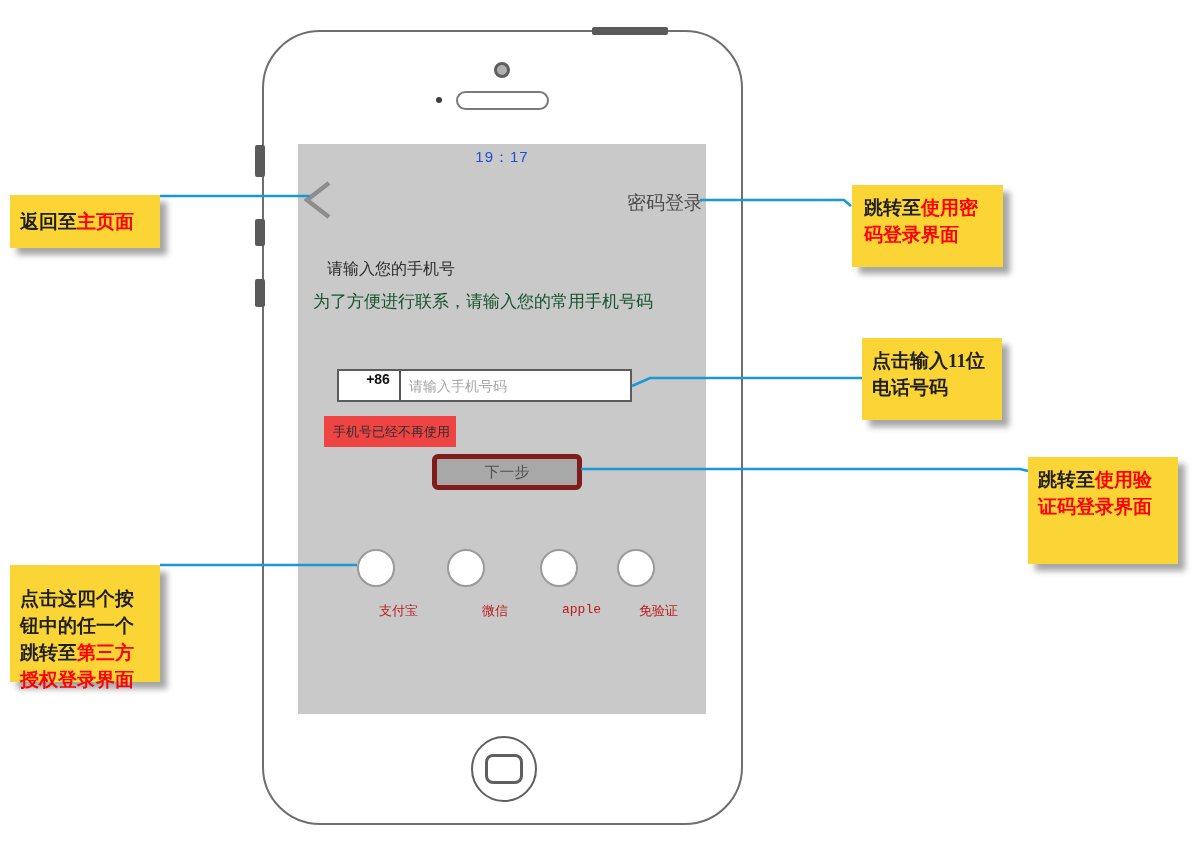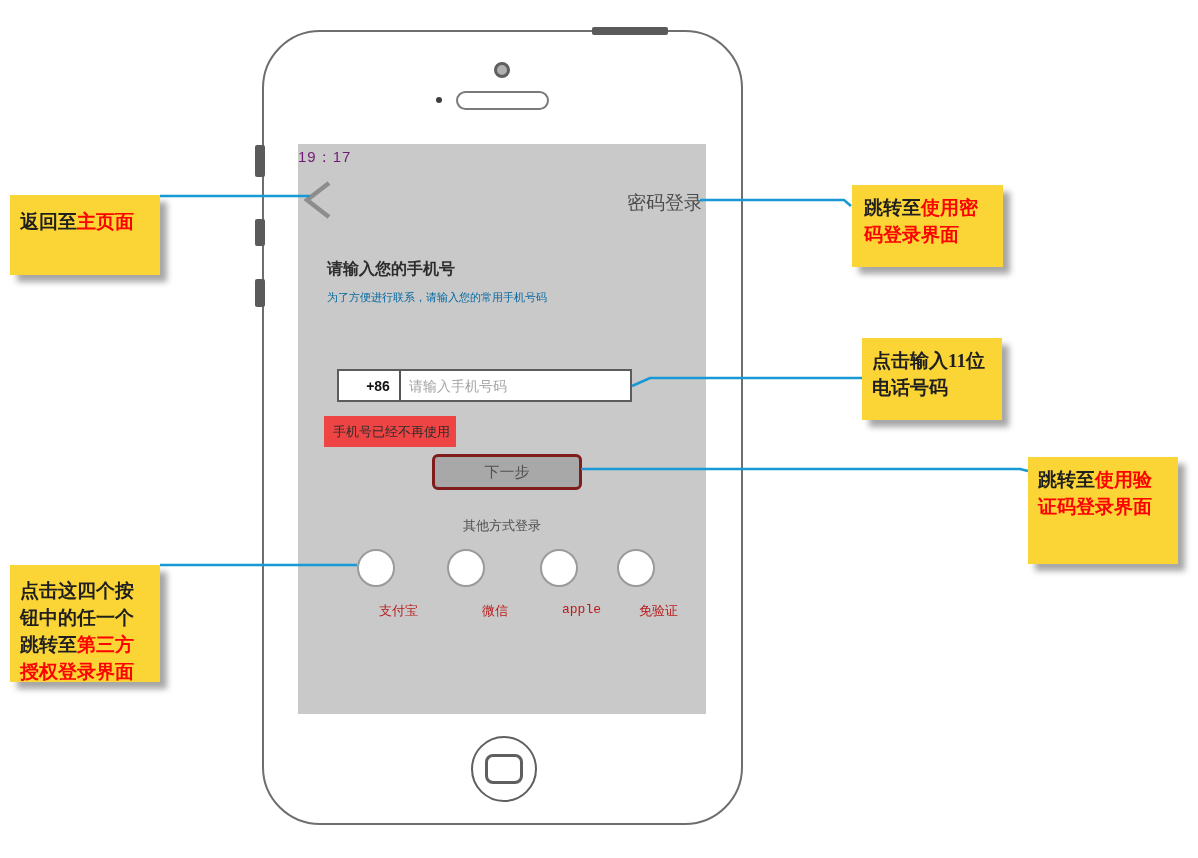--- a/index.html
+++ b/index.html
@@ -21,62 +21,62 @@
             border-radius:50%; background:#b0b0b0; }
   .sensor-dot { position:absolute; left:172px; top:65px; width:6px; height:6px; background:#3e3e3e; border-radius:50%; }
   .speaker { position:absolute; left:192px; top:59px; width:93px; height:19px; border:2px solid #7a7a7a;
              border-radius:10px; background:#ffffff; }
   .home-btn { position:absolute; left:207px; top:704px; width:66px; height:66px; border:2px solid #5f5f5f;
               border-radius:50%; display:flex; align-items:center; justify-content:center; background:#ffffff; }
   .home-square { width:38px; height:30px; border:3px solid #5f5f5f; border-radius:8px; }
 
   
   .screen { position:absolute; left:34px; top:112px; width:408px; height:570px; background:#c9c9c9; }
-  .status-time { position:absolute; top:4px; left:0; width:100%; 
-                 font-size:15px; color:#701a75; letter-spacing:1px; }
+  .status-time { position:absolute; top:4px; left:0; width:100%; text-align:center;
+                 font-size:15px; color:#1d4ed8; letter-spacing:1px; }
   .back-chev { position:absolute; left:6px; top:36px; }
   .pwd-login { position:absolute; right:3px; top:46px; font-size:19px; color:#4c4c4c; cursor:pointer; }
-  .heading { position:absolute; left:29px; top:115px; font-size:16px; font-weight:bold; color:#2d2d2d; }
-  .subheading { position:absolute; left:29px; top:146px; font-size:11px; color:#0369a1; }
+  .heading { position:absolute; left:29px; top:115px; font-size:16px; font-weight:normal; color:#2d2d2d; }
+  .subheading { position:absolute; left:15px; top:146px; font-size:17px; color:#14532d; }
 
   .input-row { position:absolute; left:39px; top:225px; width:295px; height:33px; background:#ffffff;
                border:2px solid #5c5c5c; display:flex; align-items:stretch; }
-  .cc-select { width:60px; display:flex; align-items:center; justify-content:center; gap:18px; cursor:pointer;padding-left:36px; }
+  .cc-select { width:60px; display:flex; justify-content:center; gap:18px; cursor:pointer;padding-left:36px; }
   .cc-text { font-size:14px; font-weight:bold; color:#111111; }
   .input-divider { width:2px; background:#555555; }
   .phone-input { flex:1; border:none; outline:none; background:transparent; padding:0 0 0 8px;
                  font-size:14px; color:#15803d; font-family:"Liberation Sans","DejaVu Sans",sans-serif; }
   .phone-input::placeholder { color:#a5a5a5; }
 
   .notice-chip { position:absolute; left:26px; top:272px; width:132px; height:31px; background:#ef4444;
                  line-height:31px; padding-left:9px; font-size:13px; color:#2e2e2e; white-space:nowrap; }
 
   .next-btn { position:absolute; left:134px; top:310px; width:150px; height:36px; background:#a8a8a8;
-              border:3px solid #7f1d1d; border-radius:6px; display:flex; align-items:center; justify-content:center;
+              border:5px solid #7f1d1d; border-radius:6px; display:flex; align-items:center; justify-content:center;
               font-size:15px; color:#4f4f4f; cursor:pointer; }
 
   .other-title { position:absolute; top:373px; left:0; width:100%; text-align:center; font-size:13px; color:#4f4f4f; }
   .login-circle { position:absolute; top:405px; width:38px; height:38px; background:#ffffff;
                   border:2px solid #9a9a9a; border-radius:50%; cursor:pointer; }
   .login-circle.c1 { left:59px; } .login-circle.c2 { left:149px; }
   .login-circle.c3 { left:242px; } .login-circle.c4 { left:319px; }
   .login-label { position:absolute; top:458px; width:84px; text-align:right; font-size:13px; color:#b91c1c;font-family:Liberation Mono, monospace; }
   .login-label.l1 { left:36px; } .login-label.l2 { left:126px; }
   .login-label.l3 { left:219px; } .login-label.l4 { left:296px; }
 
   
   .note { position:absolute; background:#fbd535; box-shadow:7px 7px 6px rgba(0,0,0,0.35);
           font-family:"Liberation Serif","DejaVu Serif",serif; font-weight:bold;
           font-size:19px; line-height:27px; color:#1f1f1f; padding:9px 10px; z-index:6; }
   .note .red { color:#ff0000; }
-  .note-back       { left:10px;   top:195px; width:150px; height:80px; padding-top:13px; }
+  .note-back       { left:10px;   top:195px; width:150px; height:53px; padding-top:13px; }
   .note-pwd        { left:852px;  top:185px; width:151px; height:82px;padding-left:12px; }
   .note-input      { left:862px;  top:338px; width:140px; height:82px; }
   .note-next       { left:1028px; top:457px; width:150px; height:107px; }
-  .note-thirdparty { left:10px;   top:565px; width:150px; height:117px; padding-top:12px; }
+  .note-thirdparty { left:10px;   top:565px; width:150px; height:117px; padding-top:20px; }
 </style>
 </head>
 <body>
 
 <div class="canvas">
 
   <svg class="connectors">
     <polyline points="160,196 310,196" fill="none" stroke="#1899d6" stroke-width="2.6"></polyline>
     <polyline points="700,200 844,200 851,206" fill="none" stroke="#1899d6" stroke-width="2.6"></polyline>
     <polyline points="632,386 650,378 862,378" fill="none" stroke="#1899d6" stroke-width="2.6"></polyline>
@@ -113,21 +113,20 @@
           </svg>
         </div>
         <div class="input-divider"></div>
         <input class="phone-input" type="text" placeholder="请输入手机号码" style="">
       </div>
 
       <div class="notice-chip">手机号已经不再使用</div>
 
       <div class="next-btn">下一步</div>
 
-      <div class="other-title">其他方式登录</div>
 
       <div class="login-circle c1"></div>
       <div class="login-circle c2"></div>
       <div class="login-circle c3"></div>
       <div class="login-circle c4"></div>
 
       <div class="login-label l1">支付宝</div>
       <div class="login-label l2">微信</div>
       <div class="login-label l3">apple</div>
       <div class="login-label l4">免验证</div>

